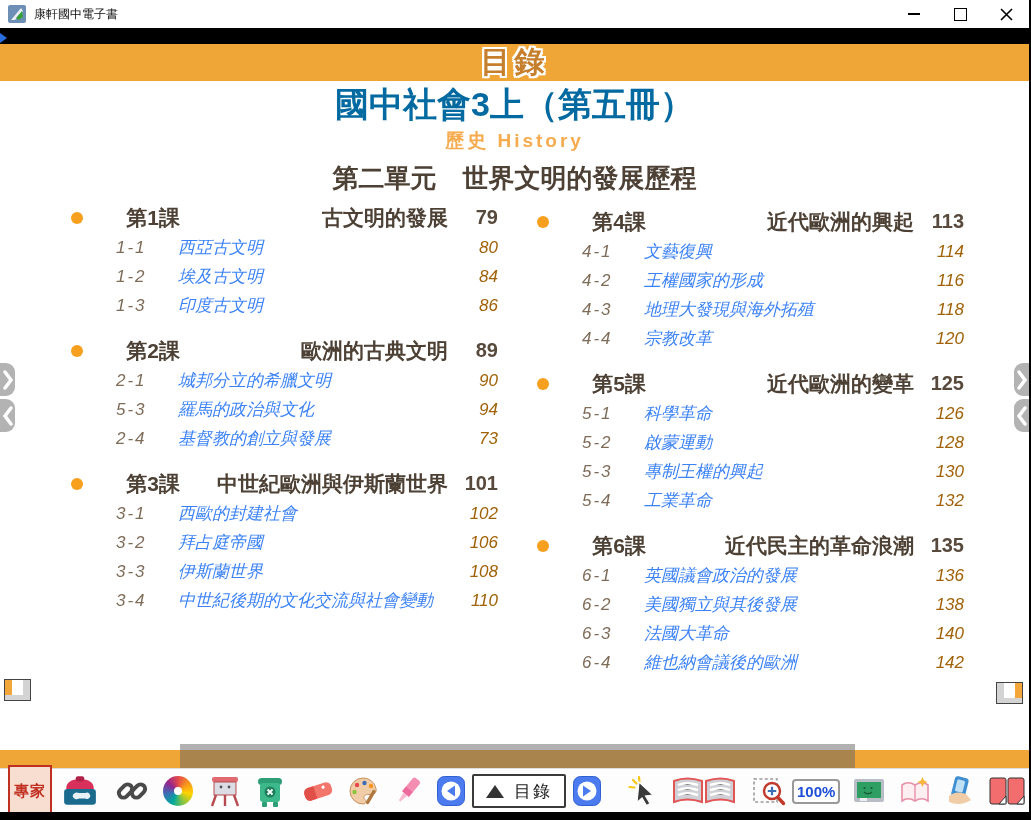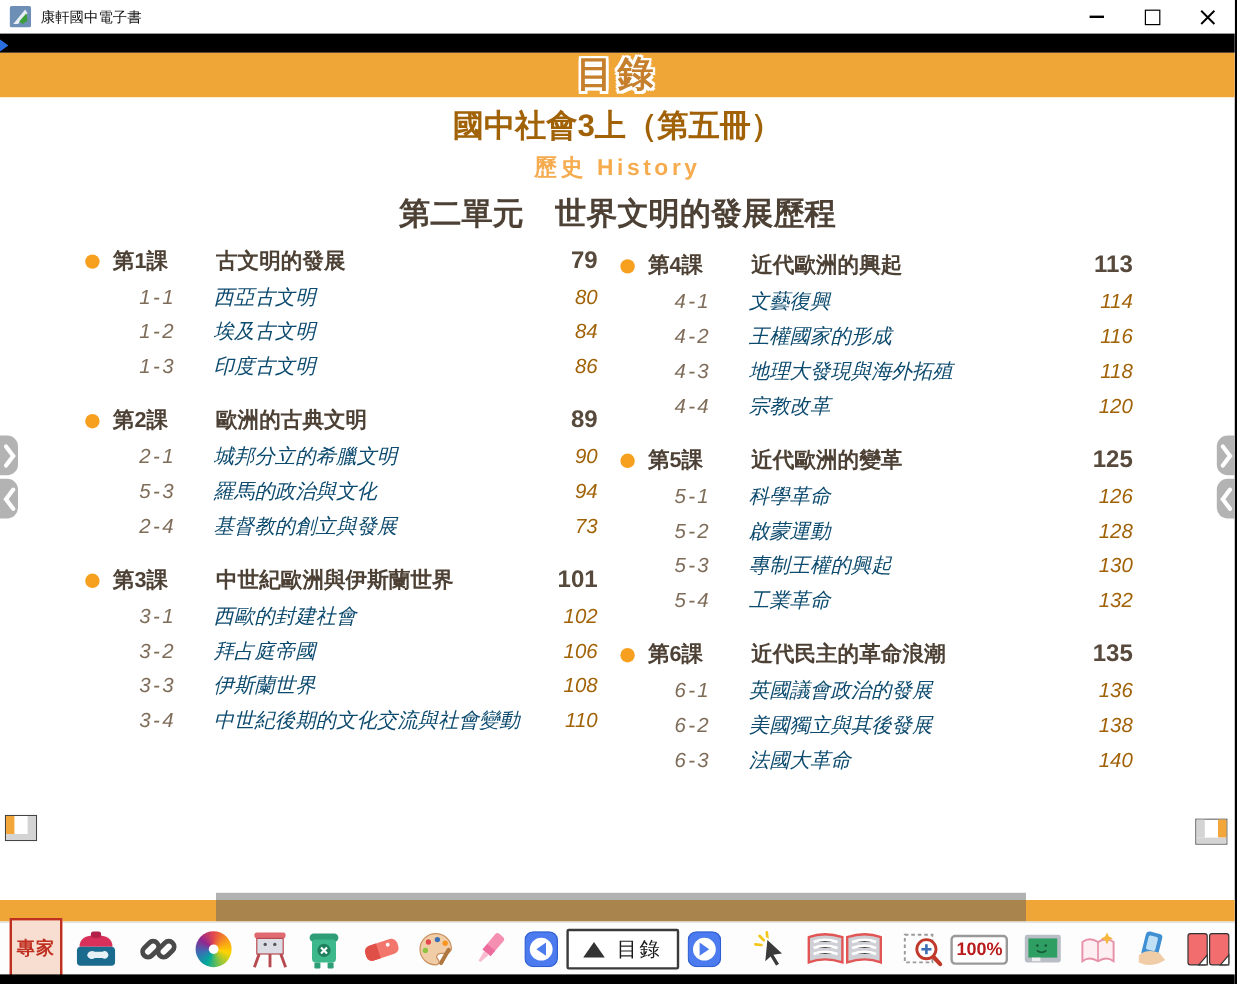--- a/index.html
+++ b/index.html
@@ -16,35 +16,35 @@
   
   .blackstrip-top{position:absolute;left:0;top:28px;width:100%;height:16px;background:#000;}
   .blue-tick{position:absolute;left:0;top:33px;width:0;height:0;border-top:5px solid transparent;border-bottom:5px solid transparent;border-left:7px solid #2a6fe0;}
   .blackstrip-bottom{position:absolute;left:0;top:812px;width:100%;height:8px;background:#000;}
   
   .banner{position:absolute;left:0;top:44px;width:100%;height:37px;background:#F0A637;display:flex;align-items:center;justify-content:center;}
   .banner-text{font-size:30px;font-weight:bold;color:#C6802D;letter-spacing:4px;
     text-shadow:-2px 0 #fff,2px 0 #fff,0 -2px #fff,0 2px #fff,-2px -2px #fff,2px 2px #fff,-2px 2px #fff,2px -2px #fff;}
   
   .page-head{position:absolute;left:0;top:86px;width:100%;text-align:center;}
-  .book-title{font-size:26px;font-weight:bold;color:#a16207;line-height:36px;}
+  .book-title{font-size:34px;font-weight:bold;color:#0369a1;line-height:36px;}
   .subject{font-size:19px;font-weight:bold;color:#F5AB4E;letter-spacing:3px;line-height:38px;}
   .unit{font-size:26px;font-weight:bold;color:#4D4135;line-height:36px;}
   
   .toc-col{position:absolute;width:434px;}
   #toc-left{left:64px;top:204px;}
-  #toc-right{left:510px;top:208px;}
+  #toc-right{left:530px;top:208px;}
   .lesson-block{margin-bottom:20px;}
   .toc-lesson{display:grid;grid-template-columns:30px 86px 1fr 50px;align-items:center;margin-bottom:5px;cursor:pointer;}
   .toc-sub{display:grid;grid-template-columns:52px 62px 1fr 50px;align-items:start;margin-bottom:6px;cursor:pointer;font-style:italic;}
   .bullet{width:12px;height:12px;border-radius:50%;background:#F7A01F;margin-left:7px;}
-  .lesson-label,.lesson-title{font-size:18px;font-weight:bold;color:#4D4135;line-height:27px;}
+  .lesson-label,.lesson-title{font-size:21px;font-weight:bold;color:#4D4135;line-height:27px;text-align:right;}
   .lesson-page{font-size:20px;font-weight:600;color:#574A3C;text-align:right;line-height:27px;}
   .sub-num{font-size:17px;color:#7E6C59;letter-spacing:2px;line-height:23px;}
-  .sub-title{font-size:17px;color:#0c4a6e;line-height:23px;}
+  .sub-title{font-size:17px;color:#3b82f6;line-height:23px;}
   .sub-page{font-size:17px;color:#a16207;text-align:right;line-height:23px;}
   
   .edge-btn{position:absolute;width:15px;height:33px;background:#b3b3b3;display:flex;align-items:center;justify-content:center;cursor:pointer;}
   .edge-left{left:0;border-radius:0 9px 9px 0;}
   .edge-right{right:0;border-radius:9px 0 0 9px;}
   
   .corner-btn{position:absolute;cursor:pointer;}
   #corner-left{left:4px;top:679px;}
   #corner-right{right:6px;top:682px;}
   
@@ -53,21 +53,21 @@
   
   .toolbar{position:absolute;left:0;top:768px;width:100%;height:44px;background:#fdfdfd;border-top:1px solid #ddd;display:flex;align-items:center;}
   .tb{display:flex;align-items:center;justify-content:center;cursor:pointer;flex:0 0 auto;}
   .gap{flex:0 0 auto;}
   .expert-btn{font-size:15px;font-weight:bold;color:#C03020;background:#F8DDD1;border:2px solid #C03020;padding:16px 4px;line-height:16px;letter-spacing:1px;}
   .wheel{width:30px;height:30px;border-radius:50%;background:conic-gradient(#e4484c,#f7941d,#ffd400,#8bc53f,#00a99d,#3b6eb5,#93278f,#e4484c);position:relative;}
   .wheel::after{content:"";position:absolute;left:11px;top:11px;width:8px;height:8px;border-radius:50%;background:#fff;}
   .selector-box{display:flex;align-items:center;gap:10px;background:#fff;border:2px solid #3a3a3a;border-radius:2px;height:30px;padding:0 12px;cursor:pointer;}
   .sel-tri{width:0;height:0;border-left:9px solid transparent;border-right:9px solid transparent;border-bottom:13px solid #333;}
   .sel-label{font-size:17px;color:#1a1a1a;letter-spacing:2px;}
-  .zoom-box{background:#fff;border:2px solid #999;border-radius:4px;padding:2px 3px;font-size:15px;font-weight:bold;color:#b91c1c;}
+  .zoom-box{background:#fff;border:2px solid #999;border-radius:4px;padding:2px 3px;font-size:15px;font-weight:bold;color:#1d4ed8;}
 </style>
 </head>
 <body>
 
 <div class="app">
 
   <div class="titlebar">
     <svg class="appicon" viewBox="0 0 18 18">
       <rect x="0" y="0" width="18" height="18" rx="2" fill="#6d8fb5"></rect>
       <path d="M3 15 L13 3 L15 6 L7 15z" fill="#e8eef5"></path>
@@ -271,20 +271,26 @@
           <span class="sub-num">6-2</span>
           <span class="sub-title">美國獨立與其後發展</span>
           <span class="sub-page">138</span>
         </div>
         <div class="toc-sub">
           <span></span>
           <span class="sub-num">6-3</span>
           <span class="sub-title">法國大革命</span>
           <span class="sub-page">140</span>
         </div>
+        <div class="toc-sub">
+          <span></span>
+          <span class="sub-num">6-4</span>
+          <span class="sub-title">維也納會議後的歐洲</span>
+          <span class="sub-page">142</span>
+        </div>
       </div>
     </div>
 
   <div class="edge-btn edge-left" style="top:363px;">
     <svg width="12" height="22" viewBox="0 0 12 22">
         <path d="M3 3 L9 11 L3 19" stroke="#fff" stroke-width="3.5" fill="none" stroke-linecap="round"></path>
       </svg>
   </div>
   <div class="edge-btn edge-left" style="top:399px;">
     <svg width="12" height="22" viewBox="0 0 12 22">

